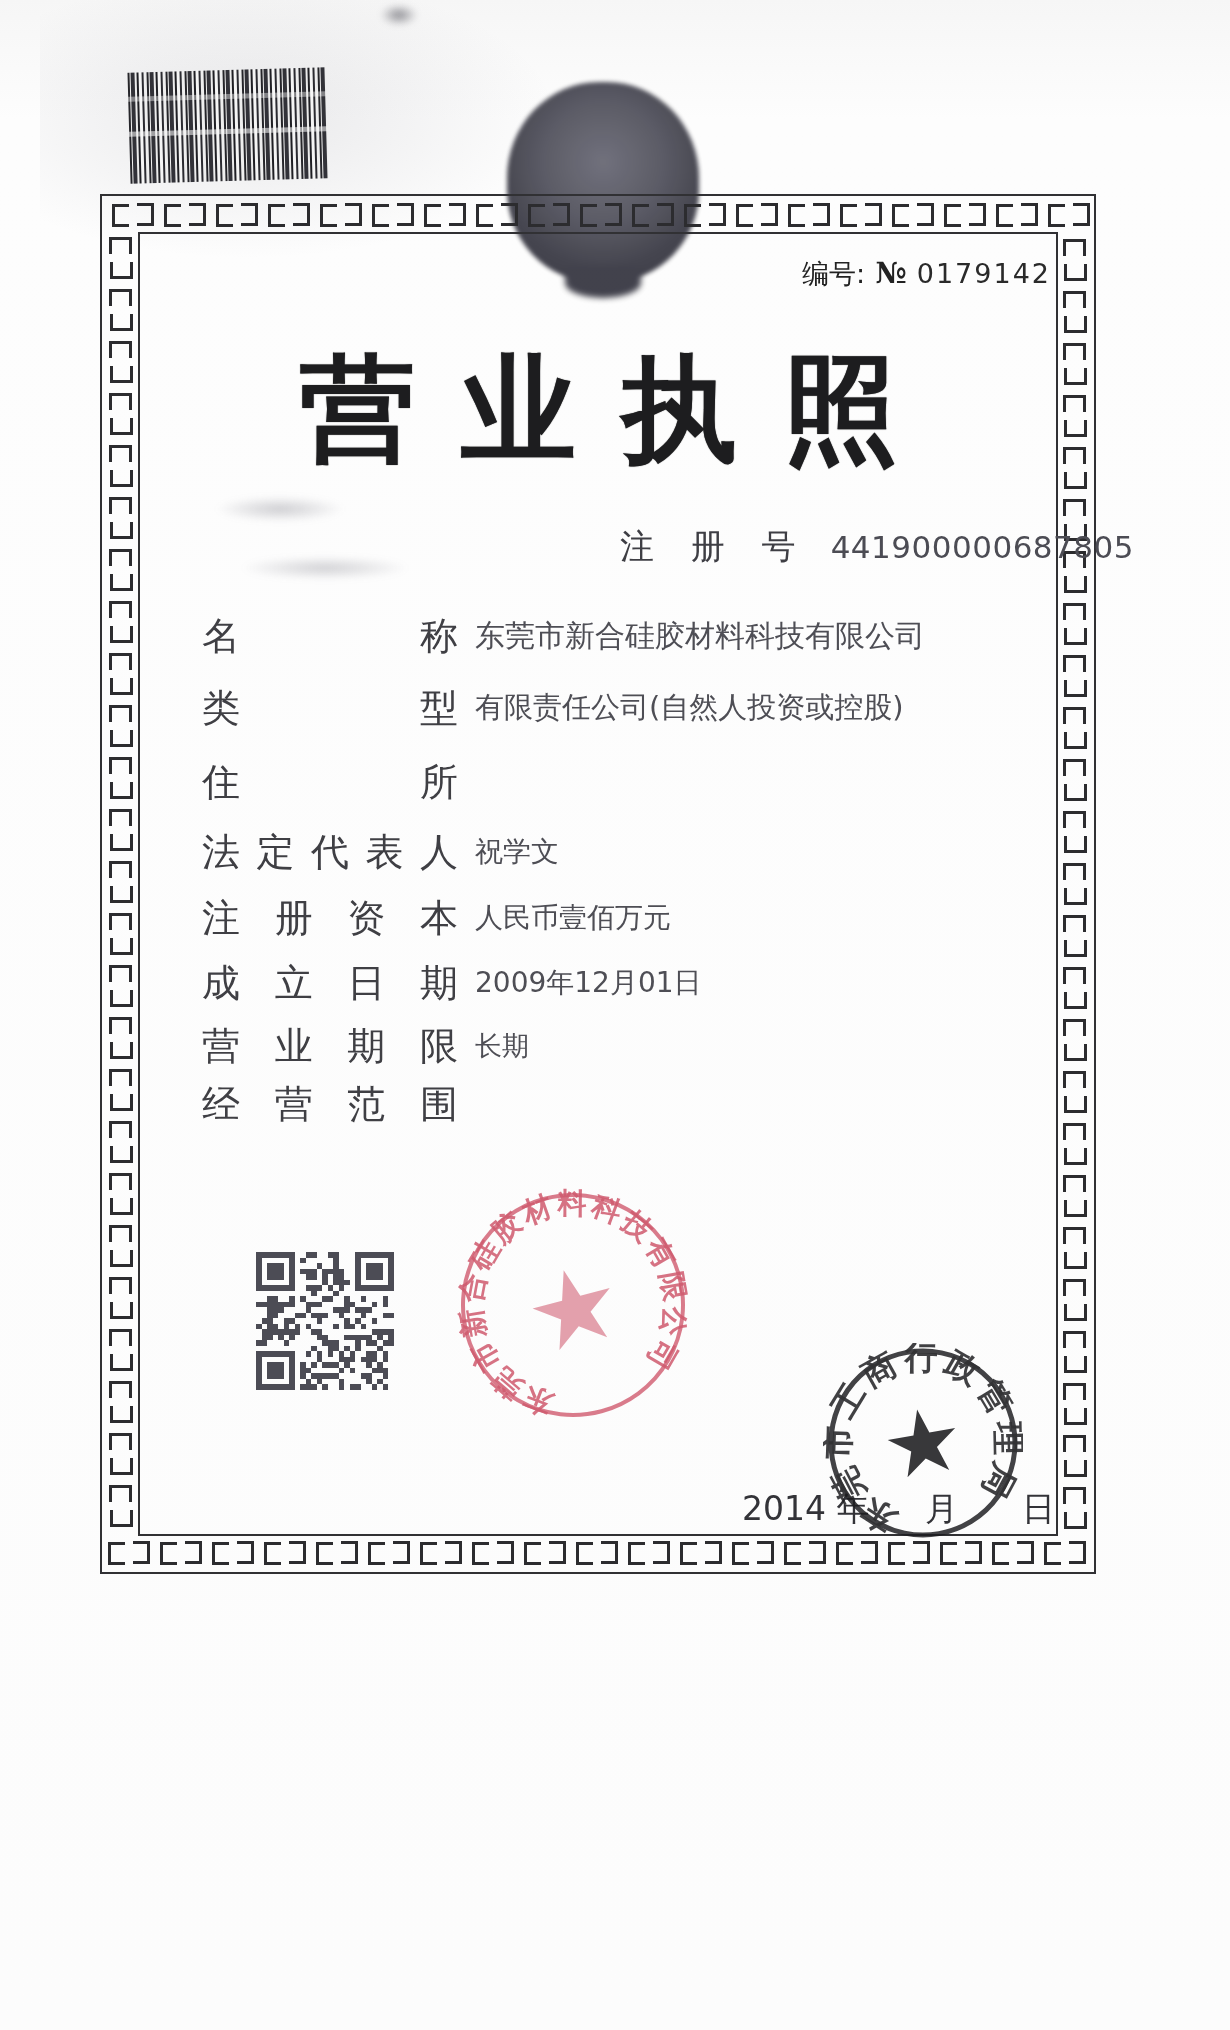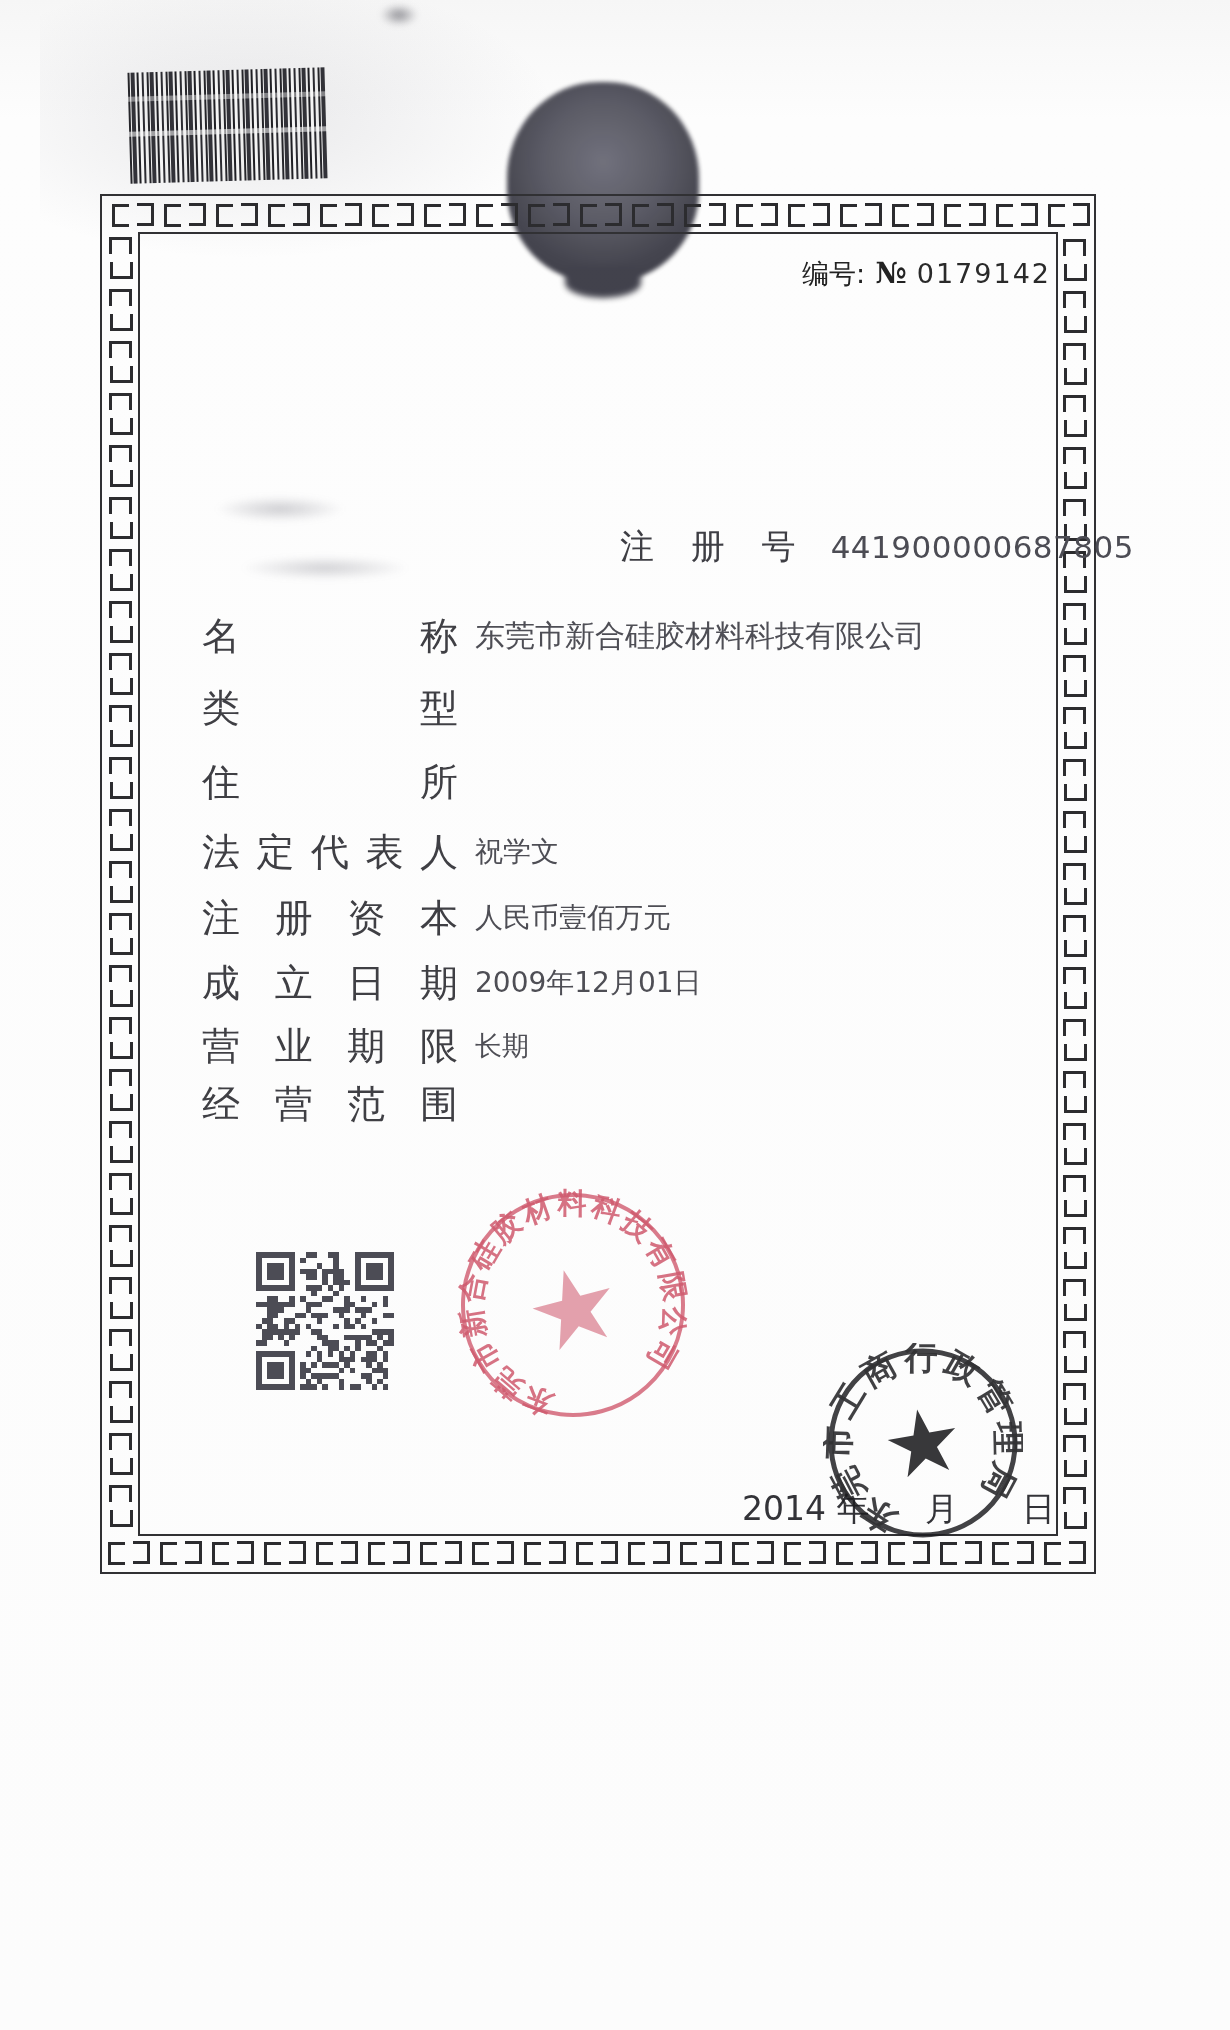--- a/index.html
+++ b/index.html
@@ -612,39 +612,41 @@
       </div>
     <div class="finner"></div>
   </div>
 
   <div class="serial">
     <span>编号:</span>
     <span class="no">№</span>
     <span class="num">0179142</span>
   </div>
 
+  <div class="doc-title">营业执照</div>
 
   <div class="regline">
     <span class="reglabel">注 册 号</span>
     <span class="regnum">441900000687805</span>
   </div>
 
   <div id="fields">
       <div class="frow" style="top: 610px;">
         <div class="flabel">
           <span>名</span>
           <span>称</span>
         </div>
         <div class="fvalue" style="font-size: 30px;">东莞市新合硅胶材料科技有限公司</div>
       </div>
       <div class="frow" style="top: 682px;">
         <div class="flabel">
           <span>类</span>
           <span>型</span>
         </div>
+        <div class="fvalue" style="font-size: 29px;">有限责任公司(自然人投资或控股)</div>
       </div>
       <div class="frow" style="top: 756px;">
         <div class="flabel">
           <span>住</span>
           <span>所</span>
         </div>
       </div>
       <div class="frow" style="top: 826px;">
         <div class="flabel">
           <span>法</span>

